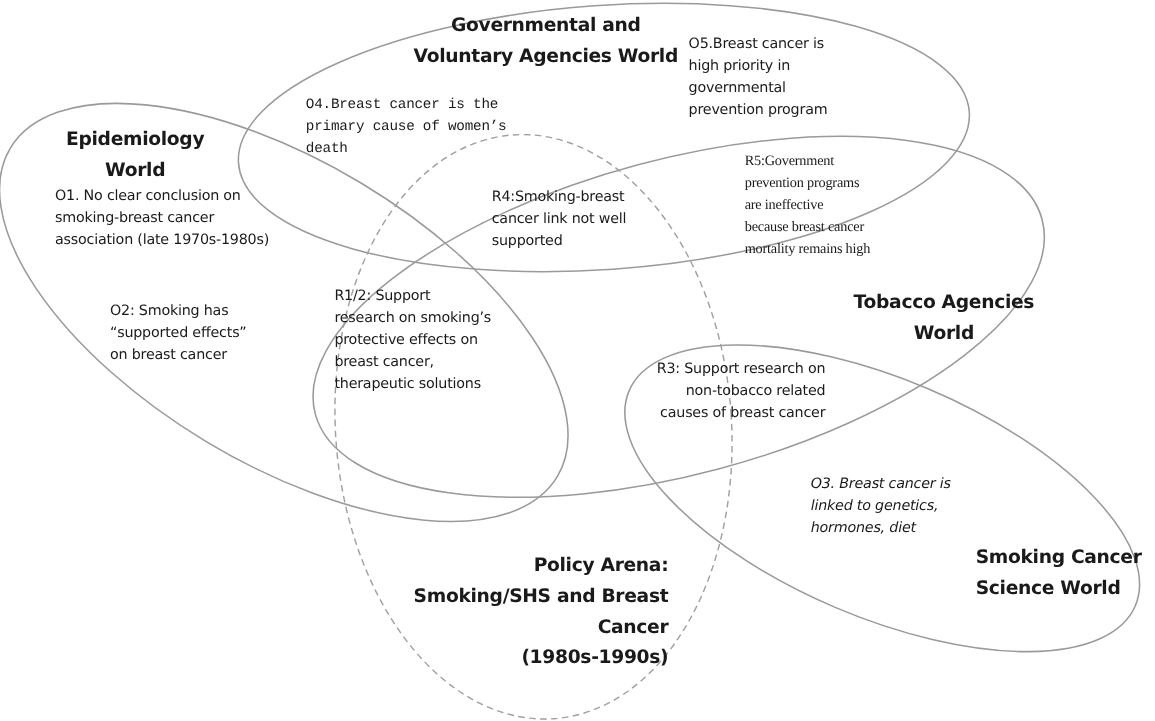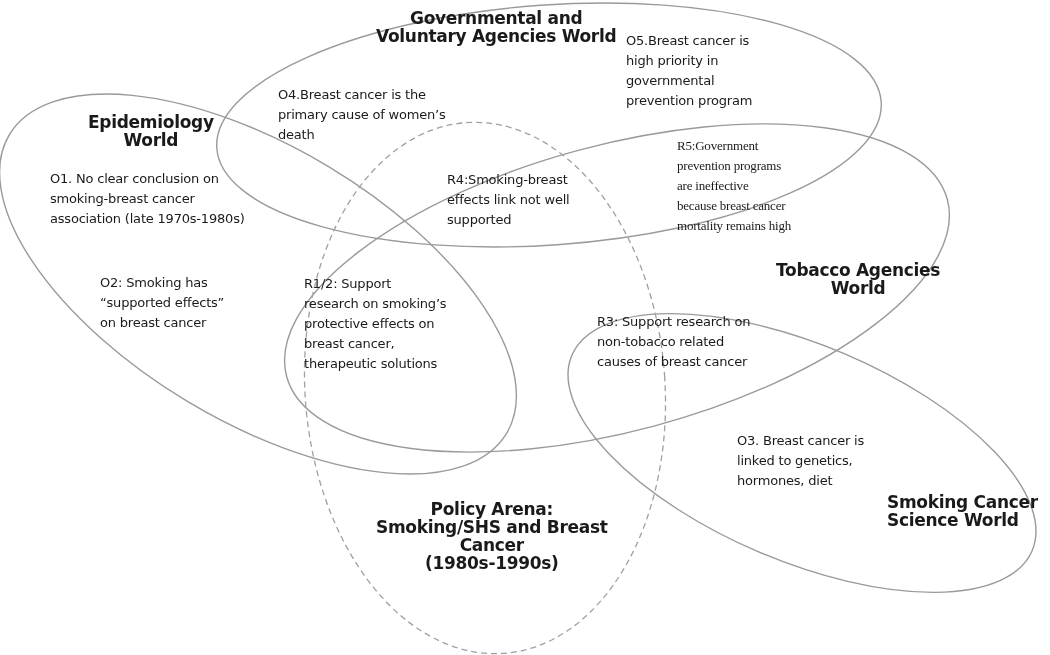--- a/index.html
+++ b/index.html
@@ -1,74 +1,74 @@
 <!DOCTYPE html>
 <html><head>
   <meta charset="utf-8">
   <style>
     html, body { margin: 0; padding: 0; background: #ffffff; }
     body { width: 1050px; height: 655px; position: relative; overflow: hidden;
            font-family: "DejaVu Sans", "Liberation Sans", sans-serif; color: #1a1a1a; }
     svg.shapes { position: absolute; left: 0; top: 0; }
     .lbl { position: absolute; font-size: 13px; line-height: 20px; white-space: pre; letter-spacing: -0.2px; }
-    .title { position: absolute; font-size: 17px; line-height: 18px; font-weight: bold; white-space: pre; text-align: center; letter-spacing: -0.3px; }
+    .title { position: absolute; font-size: 17px; line-height: 28px; font-weight: bold; white-space: pre; text-align: center; letter-spacing: -0.3px; }
   </style>
 </head>
 <body>
 
 <svg class="shapes" width="1050" height="655" viewBox="0 0 1050 655">
 
   <ellipse cx="549" cy="125" rx="333" ry="120" transform="rotate(-4 549 125)" fill="none" stroke="#9a9a9a" stroke-width="1.4"></ellipse>
 
   <ellipse cx="258" cy="284" rx="290" ry="137" transform="rotate(31 258 284)" fill="none" stroke="#9a9a9a" stroke-width="1.4"></ellipse>
 
   <ellipse cx="617" cy="288" rx="342" ry="143" transform="rotate(-15 617 288)" fill="none" stroke="#9a9a9a" stroke-width="1.4"></ellipse>
 
   <ellipse cx="802" cy="453" rx="250" ry="108" transform="rotate(23 802 453)" fill="none" stroke="#9a9a9a" stroke-width="1.4"></ellipse>
 
   <ellipse cx="485" cy="388" rx="180" ry="266" transform="rotate(-4 485 388)" fill="none" stroke="#a0a0a0" stroke-width="1.3" stroke-dasharray="6 4"></ellipse>
 </svg>
 
 <div class="title" style="left:376px; top:9px;">Governmental and
 Voluntary Agencies World</div>
-<div class="title" style="left:60px; top:113px;margin-left:28px;">Epidemiology
+<div class="title" style="left:60px; top:113px;">Epidemiology
 World</div>
 <div class="title" style="left:776px; top:261px;">Tobacco Agencies
 World</div>
 <div class="title" style="left:887px; top:493px; text-align:left;">Smoking Cancer
 Science World</div>
-<div class="title" style="left:376px; top:500px;">Policy Arena:
+<div class="title" style="left:376px; top:500px;text-align:right;">Policy Arena:
 Smoking/SHS and Breast
 Cancer
 (1980s-1990s)</div>
 
 <div class="lbl" style="left:50px; top:169px;">O1. No clear conclusion on
 smoking-breast cancer
 association (late 1970s-1980s)</div>
 <div class="lbl" style="left:100px; top:273px;">O2: Smoking has
 “supported effects”
 on breast cancer</div>
-<div class="lbl" style="left:278px; top:85px;">O4.Breast cancer is the
+<div class="lbl" style="left:278px; top:85px;font-family:Liberation Mono, monospace;">O4.Breast cancer is the
 primary cause of women’s
 death</div>
 <div class="lbl" style="left:626px; top:31px;">O5.Breast cancer is
 high priority in
 governmental
 prevention program</div>
 <div class="lbl" style="left:447px; top:170px;">R4:Smoking-breast
-effects link not well
+cancer link not well
 supported</div>
 <div class="lbl" style="left:677px; top:136px;font-family:Liberation Serif, serif;">R5:Government
 prevention programs
 are ineffective
 because breast cancer
 mortality remains high</div>
-<div class="lbl" style="left:304px; top:274px;">R1/2: Support
+<div class="lbl" style="left:304px; top:260px;">R1/2: Support
 research on smoking’s
 protective effects on
 breast cancer,
 therapeutic solutions</div>
-<div class="lbl" style="left:597px; top:312px;">R3: Support research on
+<div class="lbl" style="left:597px; top:326px;text-align:right;">R3: Support research on
 non-tobacco related
 causes of breast cancer</div>
-<div class="lbl" style="left:737px; top:431px;">O3. Breast cancer is
+<div class="lbl" style="left:737px; top:431px;font-style:italic;">O3. Breast cancer is
 linked to genetics,
 hormones, diet</div>
 
 </body></html>

